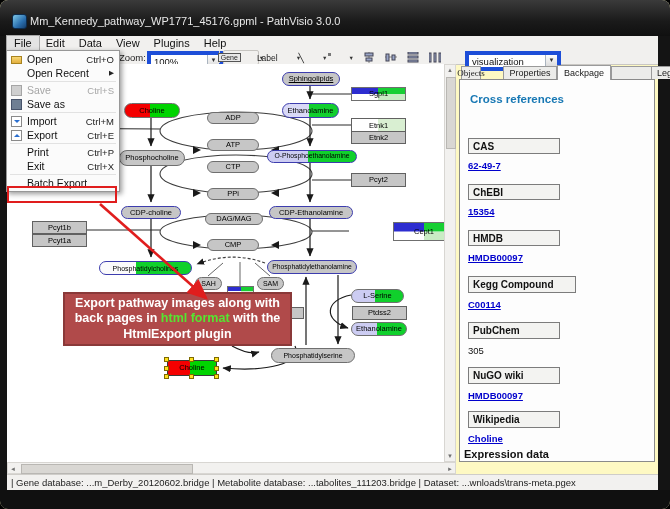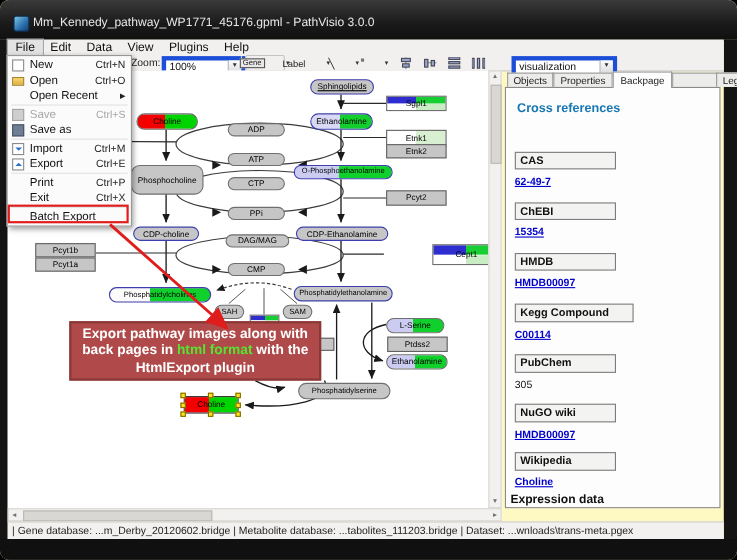--- a/index.html
+++ b/index.html
@@ -237,21 +237,21 @@
       </div>
     <div class="node pill" style="left:200px;top:75px;width:52px;height:12px;">
         <span>ATP</span>
       </div>
     <div class="node gbox etk-split" style="left:344px;top:54px;width:55px;height:16px;">
         <span>Etnk1</span>
       </div>
     <div class="node gbox" style="left:344px;top:67px;width:55px;height:13px;">
         <span>Etnk2</span>
       </div>
-    <div class="node pill" style="left:112px;top:86px;width:66px;height:27px;">
+    <div class="node pill" style="left:112px;top:86px;width:66px;height:16px;">
         <span>Phosphocholine</span>
       </div>
     <div class="node pill pillb lav-split" style="left:260px;top:86px;width:90px;height:13px;font-size:6.8px;">
         <span>O-Phosphoethanolamine</span>
       </div>
     <div class="node pill" style="left:200px;top:97px;width:52px;height:12px;">
         <span>CTP</span>
       </div>
     <div class="node gbox" style="left:344px;top:109px;width:55px;height:14px;">
         <span>Pcyt2</span>
@@ -327,21 +327,21 @@
     <div class="thumb" style="left:1px;top:12px;width:8px;height:70px;"></div>
     <span class="sarrow" style="left:0;bottom:0;">▼</span>
   </div>
 
   <div class="abs scroll" style="left:7px;top:462px;width:449px;height:12px;">
     <span class="sarrow" style="left:0;top:1px;">◄</span>
     <div class="thumb" style="left:13px;top:1px;width:170px;height:8px;"></div>
     <span class="sarrow" style="right:0;top:1px;">►</span>
   </div>
 
-  <div class="tab" style="left:461px;width:42px;">
+  <div class="tab" style="left:461px;width:20px;font-family:Liberation Serif, serif;">
       <span>Objects</span>
     </div>
   <div class="tab" style="left:503px;width:54px;">
       <span>Properties</span>
     </div>
   <div class="tab active" style="left:557px;width:54px;">
       <span>Backpage</span>
     </div>
   <div class="tab" style="left:611px;width:63px;padding-left:48px;">
       <span>Search</span>
@@ -384,25 +384,20 @@
   <a class="sb-link" style="left:468px;top:390px;">HMDB00097</a>
 
   <div class="sb-box" style="left:468px;top:411px;width:92px;height:17px;">
       <span>Wikipedia</span>
     </div>
   <a class="sb-link" style="left:468px;top:433px;">Choline</a>
 
   <div class="sb-foot" style="left:464px;top:448px;">Expression data</div>
 
   <div class="abs filemenu">
-    <div class="mi">
-        <span class="ic ic-page"></span>
-        <span class="lbl">New</span>
-        <span class="sc">Ctrl+N</span>
-      </div>
     <div class="mi">
         <span class="ic ic-folder"></span>
         <span class="lbl">Open</span>
         <span class="sc">Ctrl+O</span>
       </div>
     <div class="mi">
         <span class="ic"></span>
         <span class="lbl">Open Recent</span>
         <span class="sc" style="font-size:6.5px;">▶</span>
       </div>

